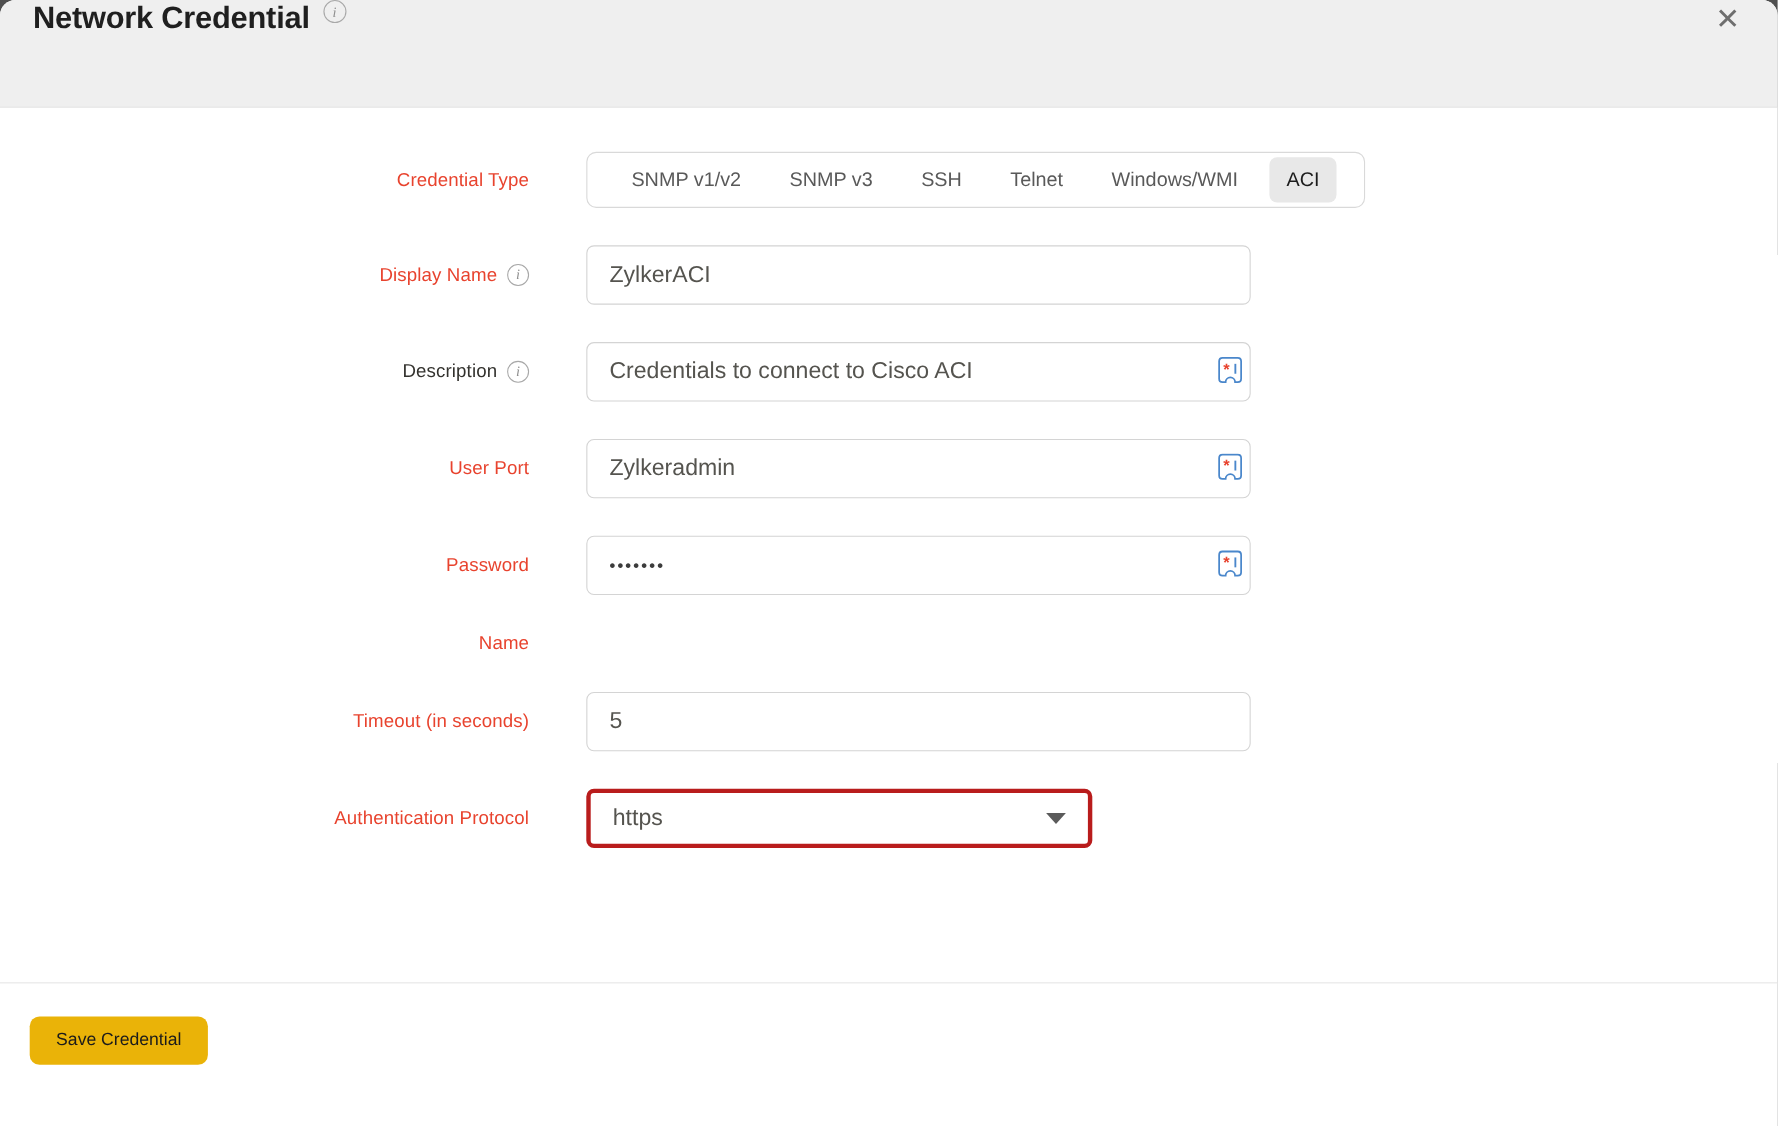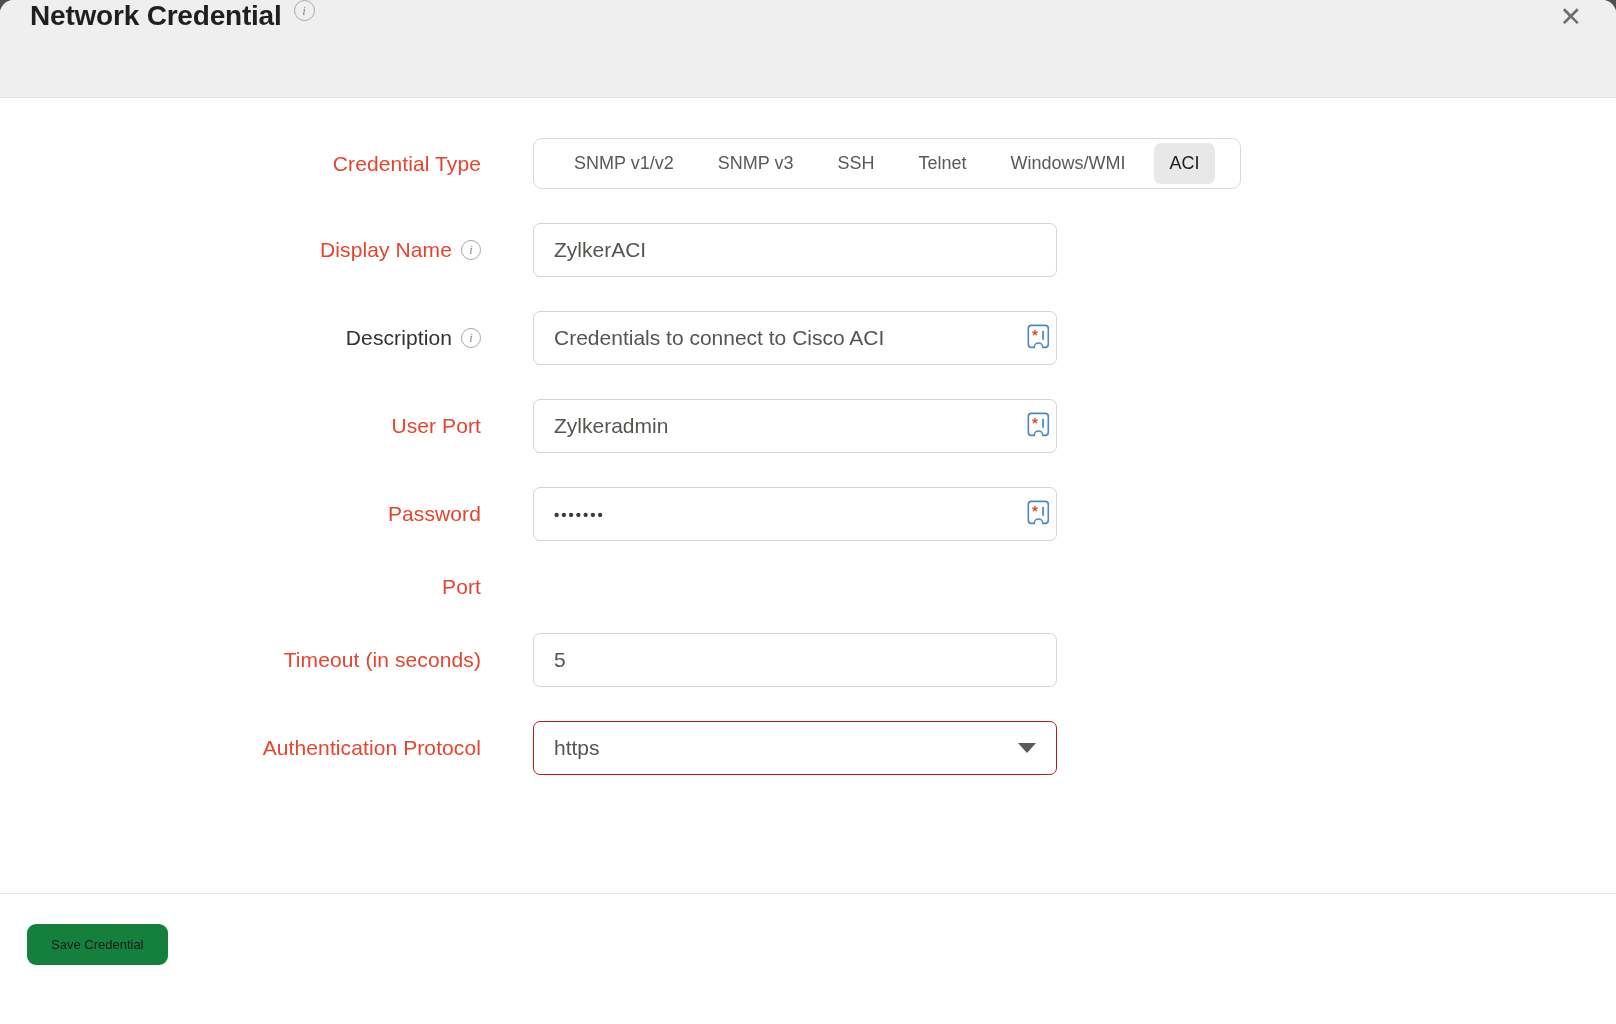--- a/index.html
+++ b/index.html
@@ -69,21 +69,21 @@
   }
   .label-cell {
     width: 481px;
     flex: 0 0 481px;
     display: flex;
     align-items: center;
     justify-content: flex-end;
     gap: 9px;
   }
   .field-label {
-    font-size: 21px;
+    font-size: 17px;
     color: #e8432e;
     letter-spacing: 0.1px;
   }
   .field-label.plain { color: #33322e; }
   .control-cell {
     margin-left: 52px;
     position: relative;
   }
   
   .tabs {
@@ -103,21 +103,21 @@
     border-radius: 7px;
     cursor: pointer;
     white-space: nowrap;
   }
   .tab.selected {
     background: #e8e8e8;
     color: #1c1c1c;
   }
   
   .text-input {
-    width: 524px;
+    width: 604px;
     height: 54px;
     border: 1px solid #d4d4d4;
     border-radius: 7px;
     font-family: "Liberation Sans", sans-serif;
     font-size: 21px;
     color: #55544f;
     padding: 0 20px;
     outline: none;
     background: #fff;
   }
@@ -133,23 +133,23 @@
     right: 7px;
     top: 50%;
     transform: translateY(-54%);
     width: 23px;
     height: 26px;
     display: inline-flex;
     cursor: pointer;
   }
   
   .dropdown {
-    width: 524px;
+    width: 460px;
     height: 54px;
-    border: 1px solid #b91c1c;
+    border: 4px solid #b91c1c;
     border-radius: 7px;
     background: #fff;
     display: flex;
     align-items: center;
     justify-content: space-between;
     padding: 0 20px;
     cursor: pointer;
   }
   .dropdown-value { font-size: 21px; color: #55544f; }
   .caret {
@@ -159,25 +159,25 @@
     border-top: 10px solid #5b5b5b;
   }
   
   .footer {
     flex: 0 0 131px;
     border-top: 1px solid #e5e5e5;
     background: #fff;
     padding: 30px 27px 0 27px;
   }
   .save-btn {
-    background: #15803d;
+    background: #eab308;
     border: none;
     border-radius: 9px;
     font-family: "Liberation Sans", sans-serif;
-    font-size: 13px;
+    font-size: 16px;
     color: #1b1b1b;
     padding: 13px 24px;
     cursor: pointer;
     text-align: right;
   }
 </style>
 </head>
 <body>
 
 <div class="dialog">
@@ -260,21 +260,21 @@
             <path d="M7.2 23.4 H4.4 Q1.3 23.4 1.3 20.3 V4.5 Q1.3 1.4 4.4 1.4 H18.2 Q21.3 1.4 21.3 4.5 V20.3 Q21.3 23.4 18.2 23.4 H15.8 A4.3 4.3 0 0 0 7.2 23.4 Z" fill="#ffffff" stroke="#4a87cb" stroke-width="1.6"></path>
             <text x="5" y="16.5" font-size="15" font-weight="bold" fill="#e8432e" font-family="Liberation Sans, sans-serif">*</text>
             <rect x="15.2" y="6.8" width="1.7" height="9" fill="#4a87cb"></rect>
           </svg>
         </span>
       </div>
     </div>
 
     <div class="row">
       <div class="label-cell">
-        <span class="field-label">Port</span>
+        <span class="field-label">Name</span>
       </div>
     </div>
 
     <div class="row">
       <div class="label-cell">
         <span class="field-label">Timeout (in seconds)</span>
       </div>
       <div class="control-cell">
         <input class="text-input" type="text" value="5" style="">
       </div>

